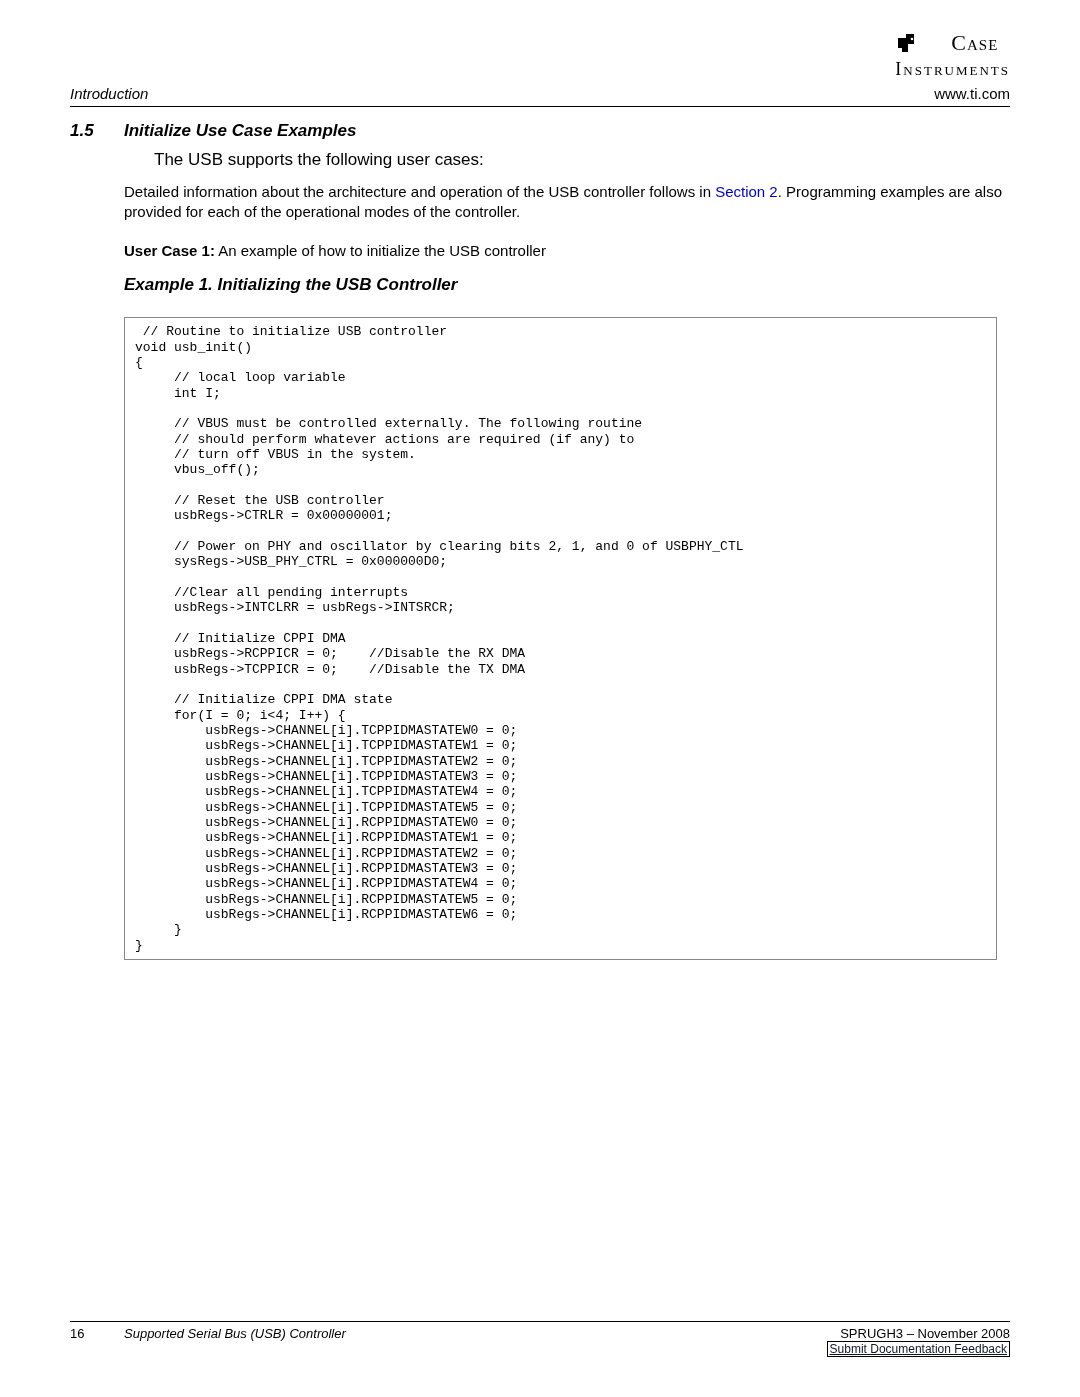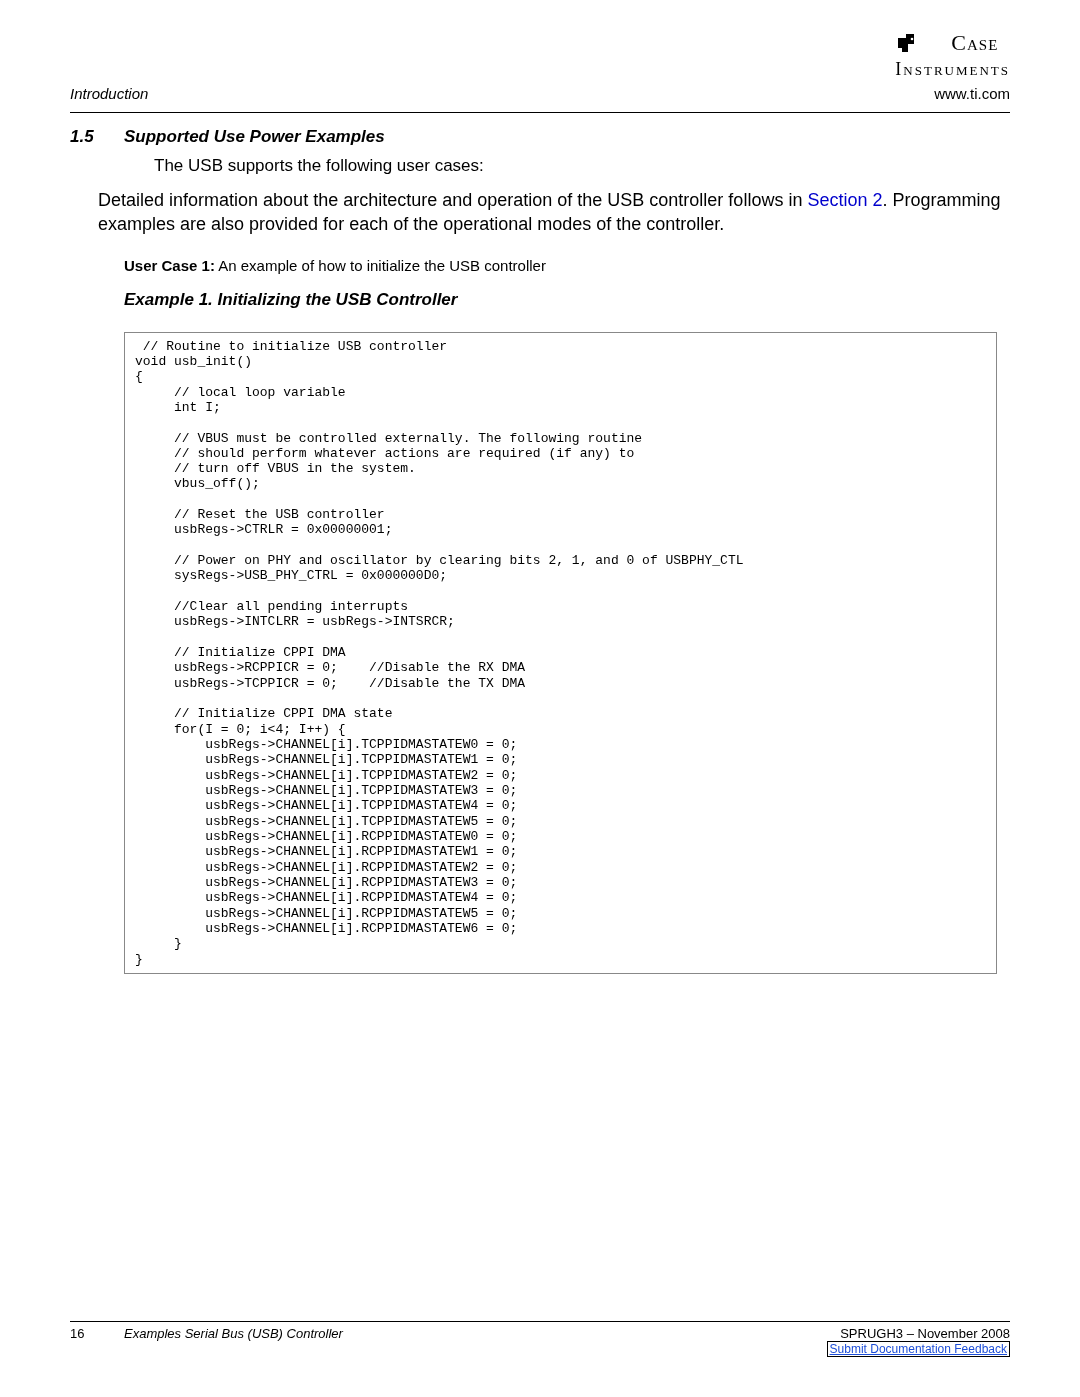--- a/index.html
+++ b/index.html
@@ -41,21 +41,21 @@
       display: inline-block;
       vertical-align: top;
       margin-right: 2px;
     }
     .header-row {
       display: flex;
       justify-content: space-between;
       align-items: flex-start;
       border-bottom: 1px solid #000;
       margin-top: 55px;
-      padding-bottom: 10px;
+      padding-bottom: 4px;
     }
     .header-left {
       font-style: italic;
       font-size: 15px;
     }
     .header-right {
       font-size: 15px;
     }
     .section-heading {
       margin-top: 14px;
@@ -67,24 +67,24 @@
     .section-number {
       width: 54px;
     }
     .body-text {
       margin-left: 84px;
       margin-top: 8px;
       line-height: 1.35;
       font-size: 17px;
     }
     .body-text-2 {
-      margin-left: 28px;
+      margin-left: 54px;
       margin-top: 10px;
       line-height: 1.35;
-      font-size: 18px;
+      font-size: 15px;
     }
     .link {
       color: #0000cc;
     }
     .user-case {
       margin-left: 54px;
       margin-top: 20px;
       font-size: 15px;
     }
     .example-heading {
@@ -123,21 +123,21 @@
     .footer-page {
       width: 54px;
     }
     .footer-title {
       font-style: italic;
     }
     .footer-right {
       text-align: right;
     }
     .feedback-link {
-      color: #1d4ed8;
+      color: #0f172a;
       text-decoration: underline;
       border: 1px solid #000;
       padding: 0 2px;
       display: inline-block;
       font-size: 12px;
     }
   </style>
 </head>
 <body>
 
@@ -151,21 +151,21 @@
   <span class="logo-instruments">Instruments</span>
 </div>
 
 <div class="header-row">
   <span class="header-left">Introduction</span>
   <span class="header-right">www.ti.com</span>
 </div>
 
 <div class="section-heading">
   <span class="section-number">1.5</span>
-  <span>Supported Use Power Examples</span>
+  <span>Initialize Use Case Examples</span>
 </div>
 
 <p class="body-text">The USB supports the following user cases:</p>
 
 <p class="body-text-2">
   <span>Detailed information about the architecture and operation of the USB controller follows in </span><span class="link">Section 2</span><span>. Programming examples are also provided for each of the operational modes of the controller.</span>
 </p>
 
 <p class="user-case">
   <b>User Case 1:</b><span> An example of how to initialize the USB controller</span>
@@ -211,19 +211,19 @@
          usbRegs-&gt;CHANNEL[i].RCPPIDMASTATEW3 = 0;
          usbRegs-&gt;CHANNEL[i].RCPPIDMASTATEW4 = 0;
          usbRegs-&gt;CHANNEL[i].RCPPIDMASTATEW5 = 0;
          usbRegs-&gt;CHANNEL[i].RCPPIDMASTATEW6 = 0;
      }
 }</div>
 
 <div class="footer">
   <div class="footer-left">
     <span class="footer-page">16</span>
-    <span class="footer-title">Examples Serial Bus (USB) Controller</span>
+    <span class="footer-title">Supported Serial Bus (USB) Controller</span>
   </div>
   <div class="footer-right">
     <span>SPRUGH3 – November 2008</span><br>
     <span class="feedback-link">Submit Documentation Feedback</span>
   </div>
 </div>
 
 </body></html>

